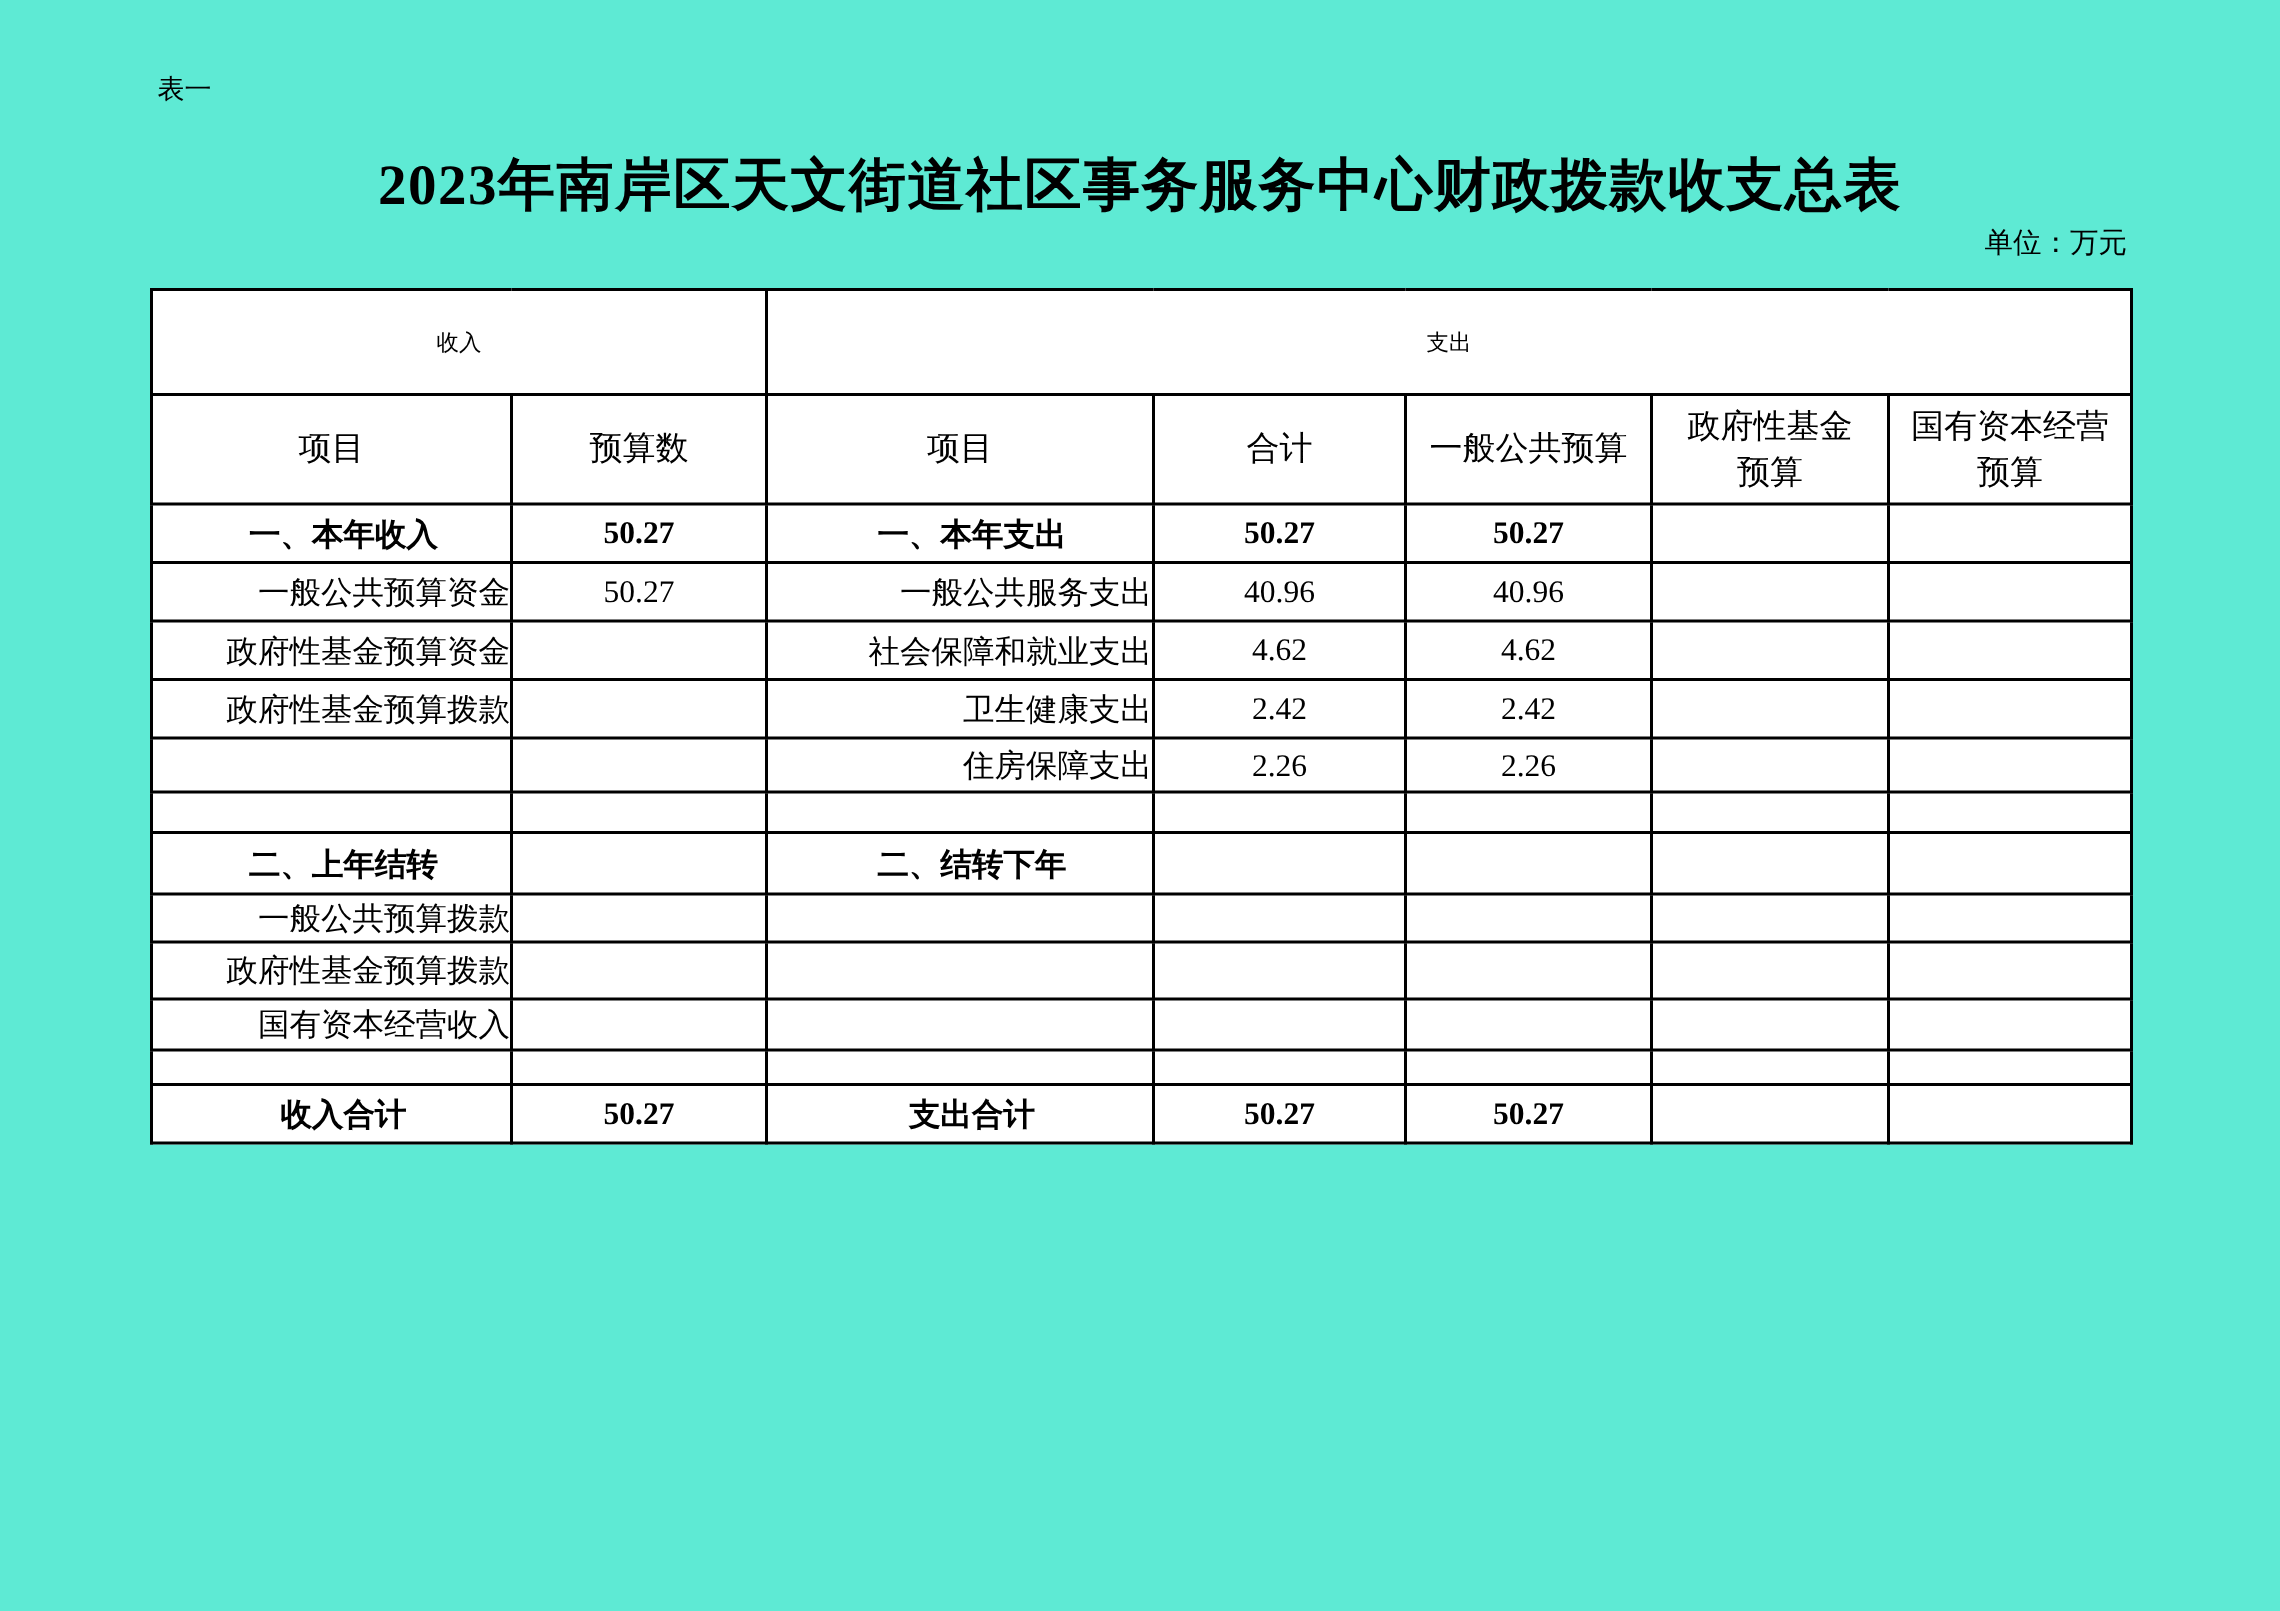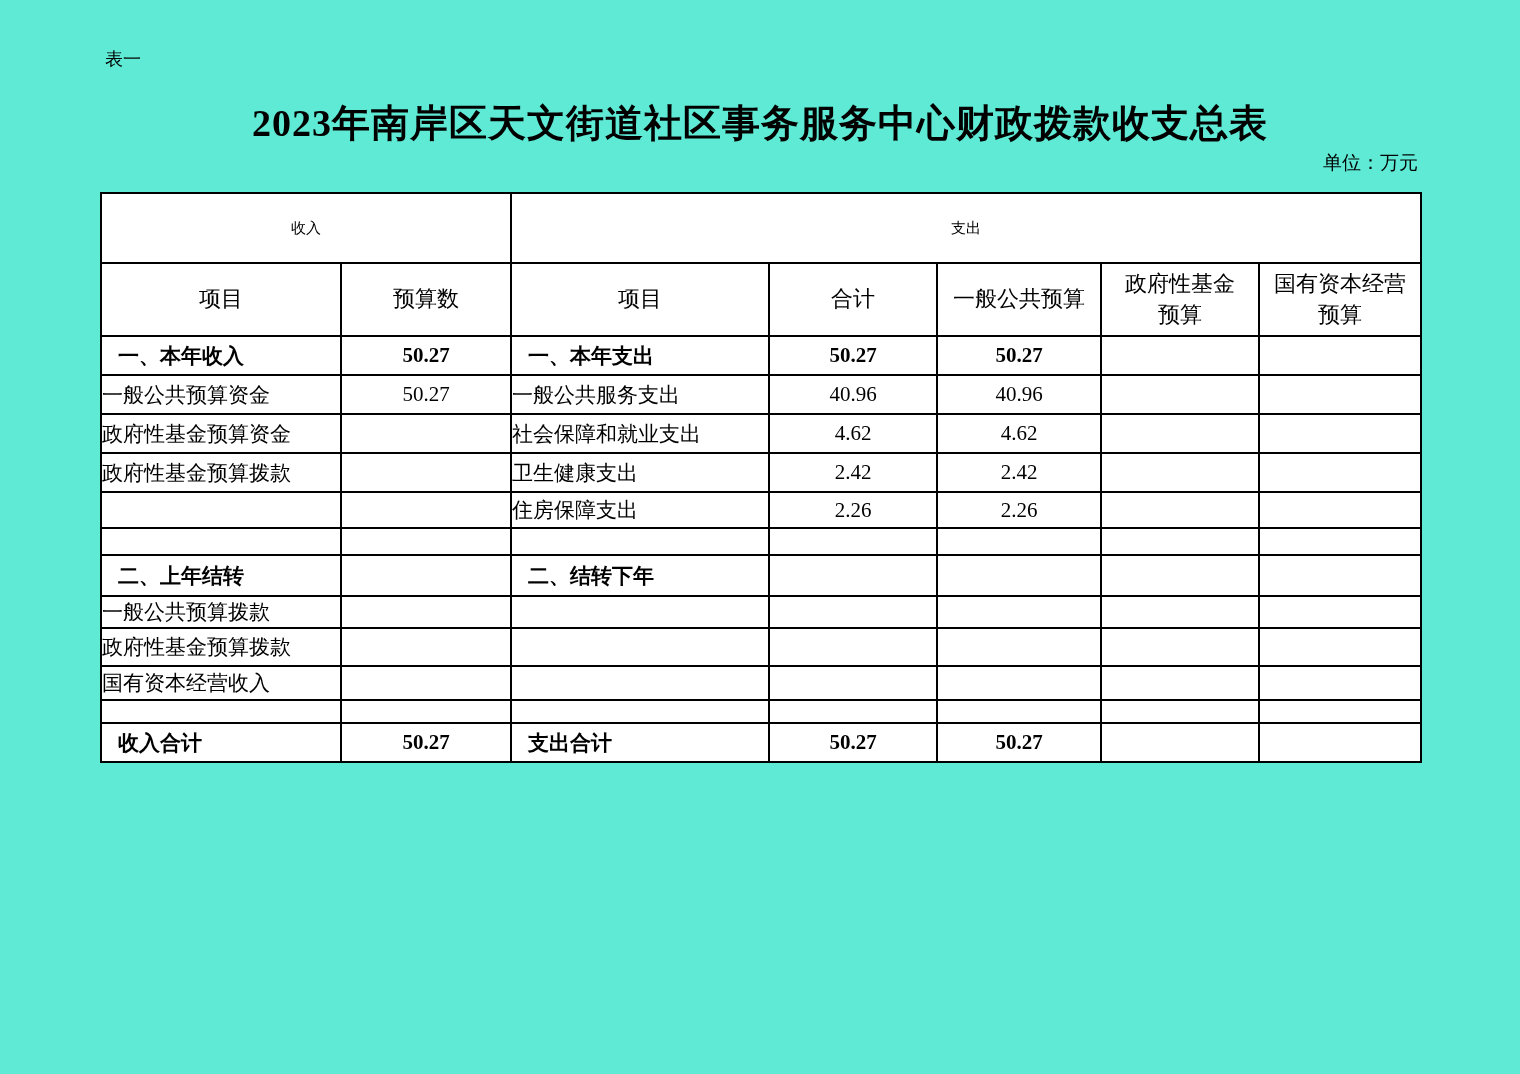--- a/index.html
+++ b/index.html
@@ -37,24 +37,24 @@
     overflow: hidden;
     vertical-align: middle;
     padding: 0;
   }
   
   tr.hdr-top th  { height: 70px; font-size: 15px; font-weight: normal; text-align: center; }
   tr.hdr-cols th { height: 73px; font-size: 22px; font-weight: normal; text-align: center; white-space: pre-line; line-height: 1.4; }
 
   
   tbody td { font-size: 21px; }
-  td.item-l { text-align: left; padding-left: 5px; }
+  td.item-l { text-align: right; padding-left: 5px; }
   td.num    { text-align: center; padding-right: 3px; }
   tr.section td { font-weight: bold; }
-  tr.section td.item-l, tr.section td.sec-c { padding-left: 16px; font-family: Liberation Serif, serif; }
+  tr.section td.item-l, tr.section td.sec-c { text-align: center; padding-left: 16px; font-family: Liberation Serif, serif; }
 
   
   tr.rh-a { height: 39px; }  
   tr.rh-b { height: 36px; }  
   tr.rh-c { height: 27px; }  
   tr.rh-d { height: 41px; }  
   tr.rh-e { height: 32px; }
   tr.rh-f { height: 38px; }
   tr.rh-g { height: 34px; }
   tr.rh-h { height: 23px; }  

